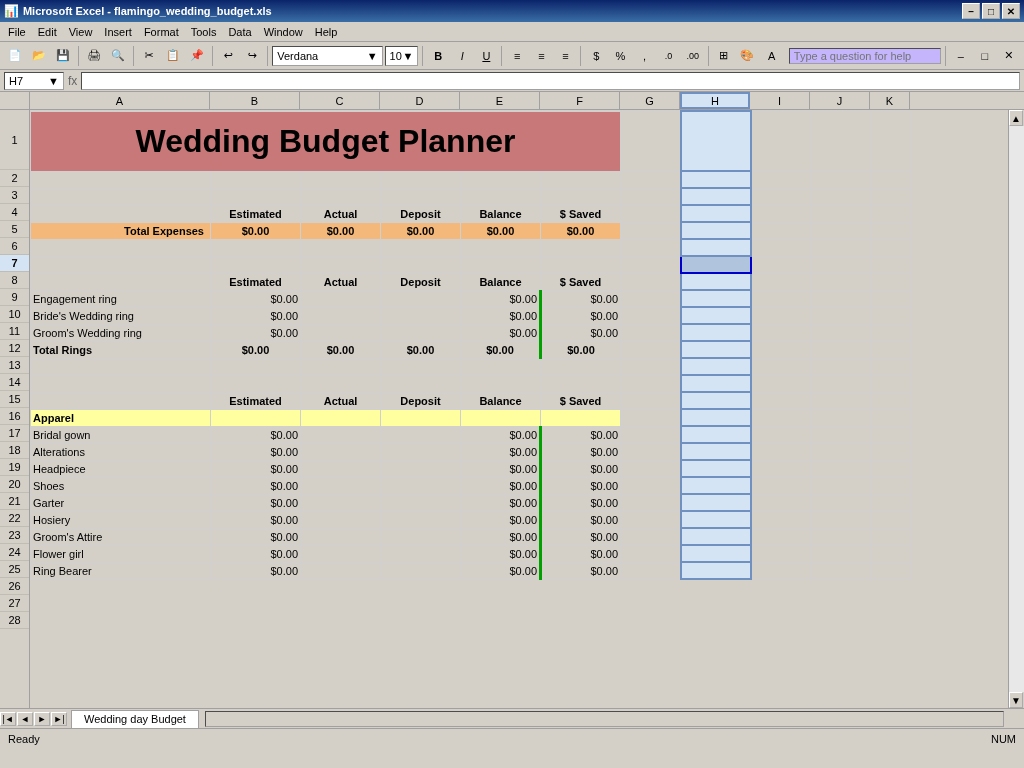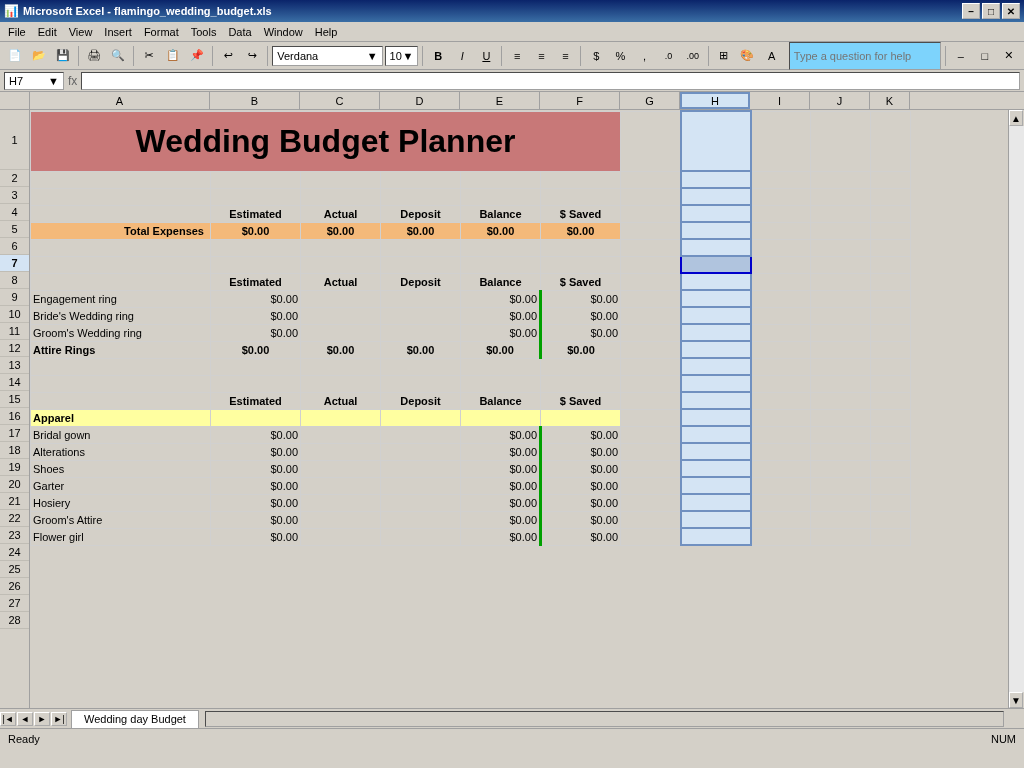--- a/index.html
+++ b/index.html
@@ -72,23 +72,23 @@
     .font-size-box {
       width: 36px; height: 20px;
       border: 1px inset #a0a0a0;
       background: white;
       padding: 0 4px;
       font-size: 11px;
       display: flex; align-items: center;
     }
     .ask-box {
       flex: 1;
-      height: 28px;
+      height: 16px;
       border: 1px inset #a0a0a0;
-      background: #7dd3fc;
+      background: #c4b5fd;
       padding: 0 4px;
       font-size: 11px;
       color: #666;
       margin-left: 4px;
     }
 
     
     #formula-bar {
       background: #d4d0c8;
       height: 22px;
@@ -507,21 +507,21 @@
           <td style="text-align:right;border-right:3px solid #00a000;">$0.00</td>
           <td style="text-align:right;">$0.00</td>
           <td></td>
           <td style="border:2px solid #7090c0;background:#d4e4f4;"></td>
           <td></td>
           <td></td>
           <td></td>
         </tr>
 
         <tr>
-          <td style="font-weight:bold;">Attire Rings</td>
+          <td style="font-weight:bold;">Total Rings</td>
           <td style="font-weight:bold;text-align:center;">$0.00</td>
           <td style="font-weight:bold;text-align:center;">$0.00</td>
           <td style="font-weight:bold;text-align:center;">$0.00</td>
           <td style="font-weight:bold;text-align:center;border-right:3px solid #00a000;">$0.00</td>
           <td style="font-weight:bold;text-align:center;">$0.00</td>
           <td></td>
           <td style="border:2px solid #7090c0;background:#d4e4f4;"></td>
           <td></td>
           <td></td>
           <td></td>
@@ -605,20 +605,33 @@
           <td style="text-align:right;border-right:3px solid #00a000;">$0.00</td>
           <td style="text-align:right;">$0.00</td>
           <td></td>
           <td style="border:2px solid #7090c0;background:#d4e4f4;"></td>
           <td></td>
           <td></td>
           <td></td>
         </tr>
 
 
+        <tr>
+          <td>Headpiece</td>
+          <td style="text-align:right;">$0.00</td>
+          <td></td>
+          <td></td>
+          <td style="text-align:right;border-right:3px solid #00a000;">$0.00</td>
+          <td style="text-align:right;">$0.00</td>
+          <td></td>
+          <td style="border:2px solid #7090c0;background:#d4e4f4;"></td>
+          <td></td>
+          <td></td>
+          <td></td>
+        </tr>
 
 
         <tr>
           <td>Shoes</td>
           <td style="text-align:right;">$0.00</td>
           <td></td>
           <td></td>
           <td style="text-align:right;border-right:3px solid #00a000;">$0.00</td>
           <td style="text-align:right;">$0.00</td>
           <td></td>
@@ -677,20 +690,33 @@
           <td></td>
           <td style="text-align:right;border-right:3px solid #00a000;">$0.00</td>
           <td style="text-align:right;">$0.00</td>
           <td></td>
           <td style="border:2px solid #7090c0;background:#d4e4f4;"></td>
           <td></td>
           <td></td>
           <td></td>
         </tr>
 
+        <tr>
+          <td>Ring Bearer</td>
+          <td style="text-align:right;">$0.00</td>
+          <td></td>
+          <td></td>
+          <td style="text-align:right;border-right:3px solid #00a000;">$0.00</td>
+          <td style="text-align:right;">$0.00</td>
+          <td></td>
+          <td style="border:2px solid #7090c0;background:#d4e4f4;"></td>
+          <td></td>
+          <td></td>
+          <td></td>
+        </tr>
 
       </tbody>
         </table>
     </div>
 
     <div style="width:16px;background:#d4d0c8;border-left:1px solid #a0a0a0;display:flex;flex-direction:column;">
       <div style="width:14px;height:16px;background:#d4d0c8;border:1px outset #fff;display:flex;align-items:center;justify-content:center;cursor:pointer;font-size:10px;">▲</div>
       <div style="flex:1;background:#e8e8e8;"></div>
       <div style="width:14px;height:16px;background:#d4d0c8;border:1px outset #fff;display:flex;align-items:center;justify-content:center;cursor:pointer;font-size:10px;">▼</div>
     </div>

